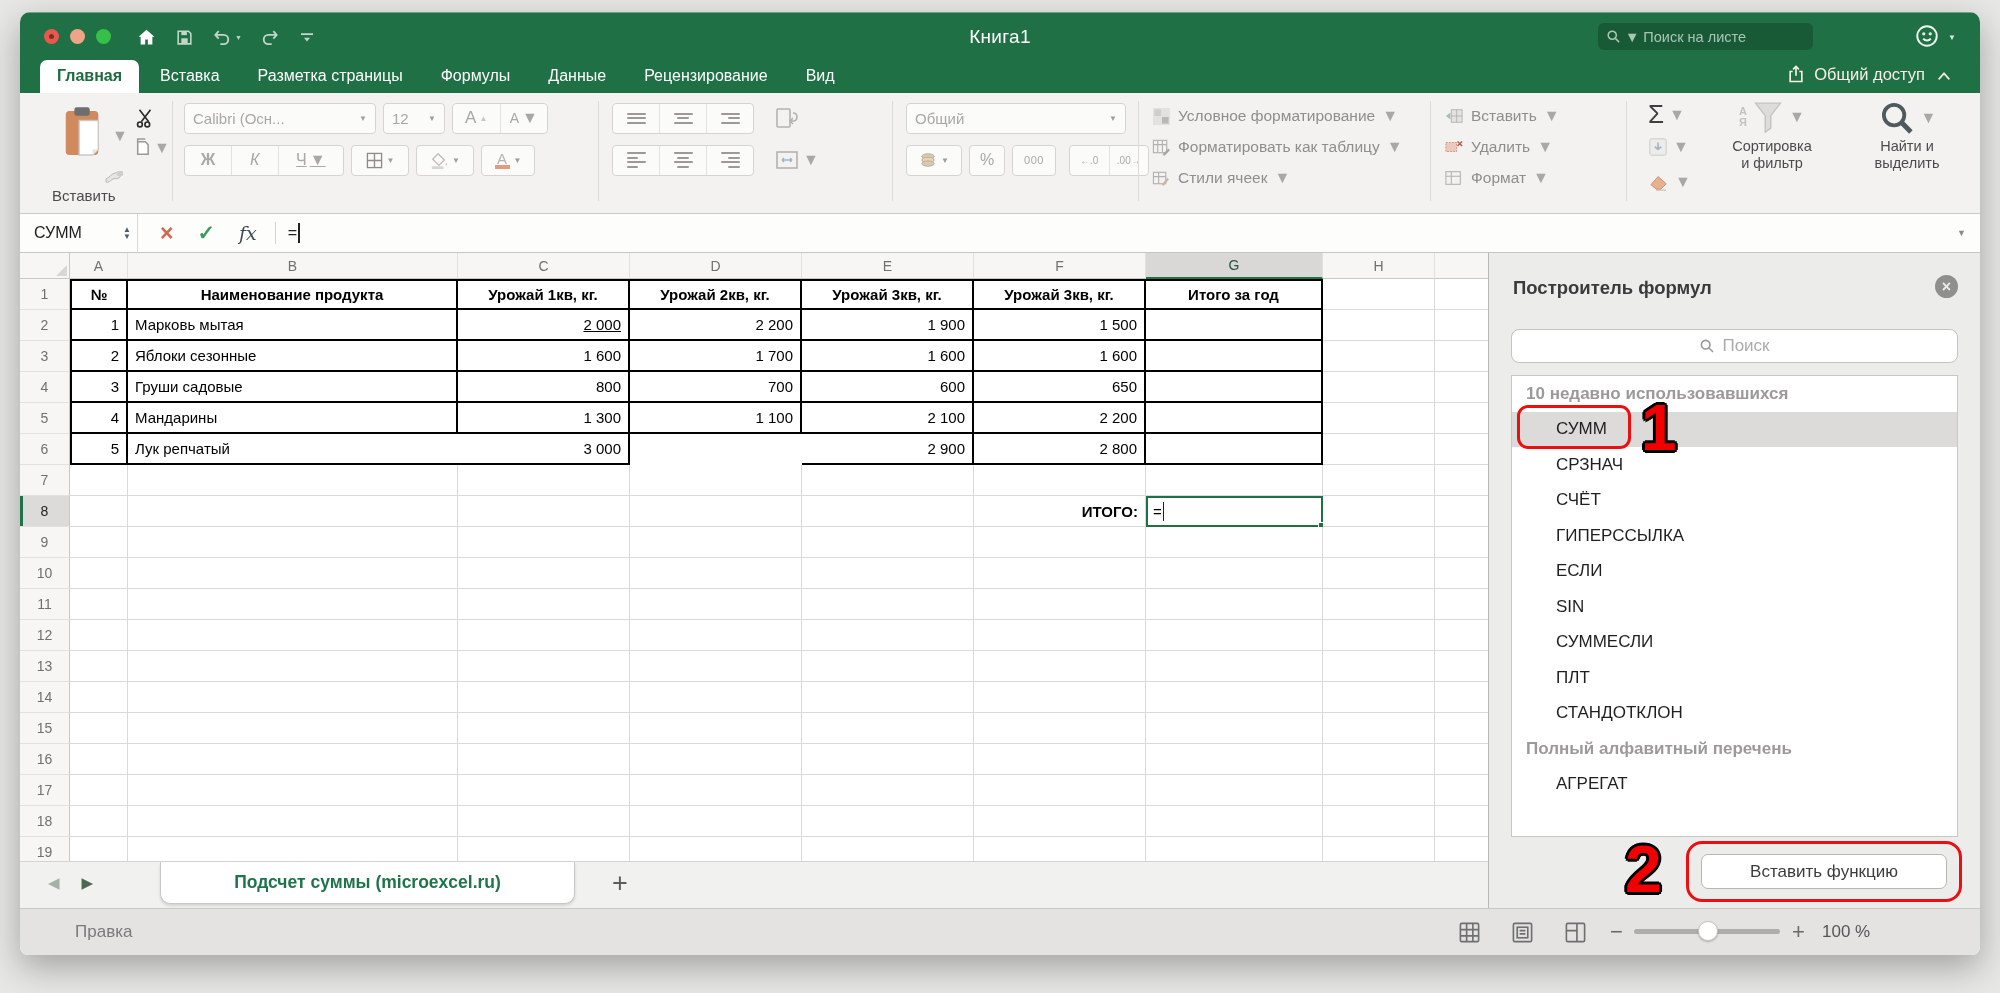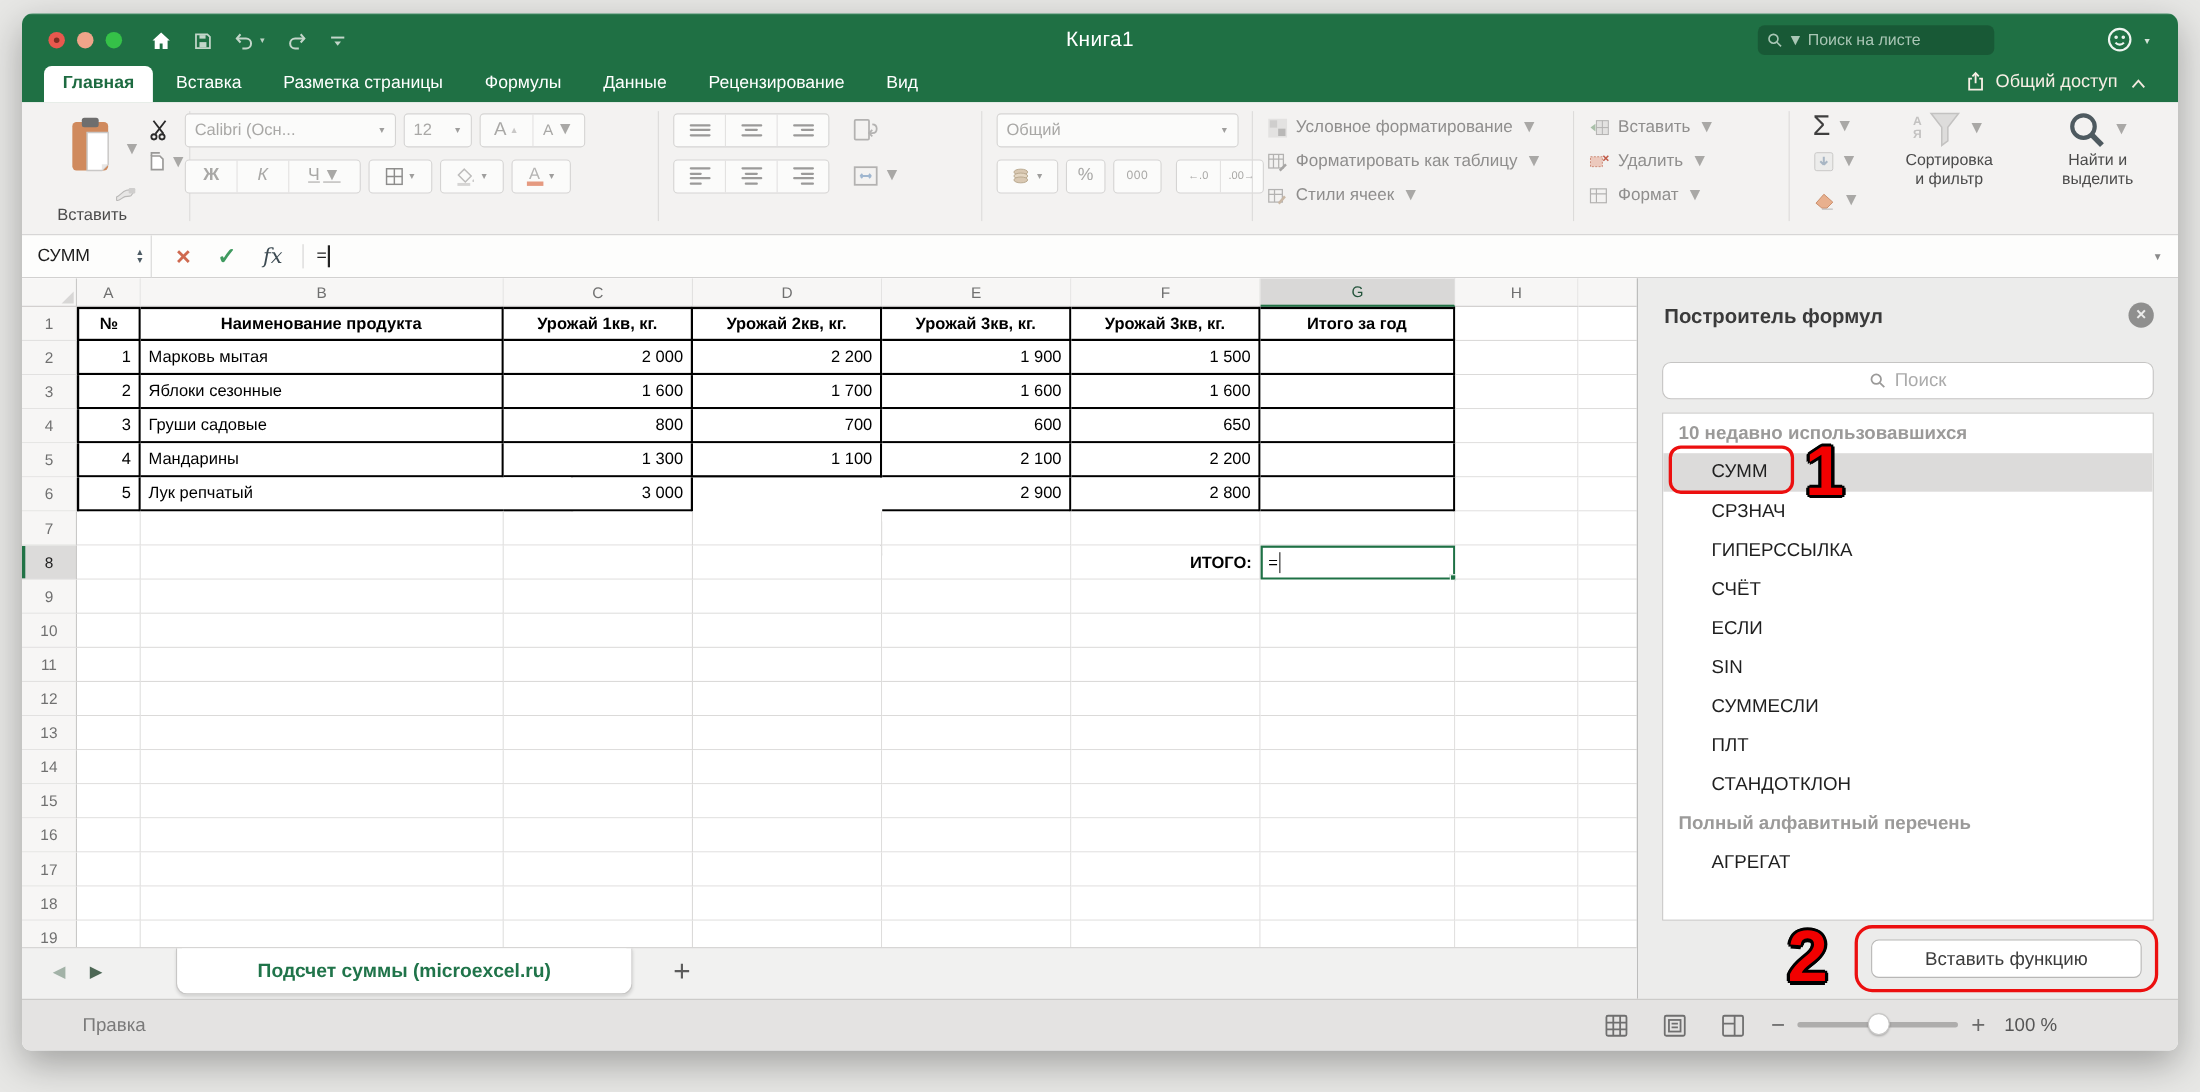--- a/index.html
+++ b/index.html
@@ -221,21 +221,21 @@
       <div style="position:absolute;left:64px;top:72px">
           <svg width="24" height="24" viewBox="0 0 24 24">
             <path d="M4 14c3-1 5-5 9-6 2-.5 5-.5 7 1l-3 4c-2 1-5 0-7 1.5S6 18 4 17z" fill="#e7e6e5" stroke="#b9b8b7"></path>
             <rect x="15" y="6" width="6" height="5" rx="1" fill="#cfcecd"></rect>
           </svg>
         </div>
       <div class="biglabel" style="position:absolute;left:14px;top:94px;font-size:15px">Вставить</div>
     </div>
     <div class="vsep" style="left:152px"></div>
 
-    <div class="rgroup" style="left:148px;width:404px">
+    <div class="rgroup" style="left:164px;width:404px">
       <div class="rowline" style="position:absolute;top:10px;left:0">
         <div class="combo" style="width:192px">
             <span>Calibri (Осн...</span>
             <span class="dd">▼</span>
           </div>
         <div class="combo" style="width:62px">
             <span>12</span>
             <span class="dd">▼</span>
           </div>
         <div class="seg" style="width:96px">
@@ -565,21 +565,21 @@
       <div class="cell th tb tt" style="left: 108px; top: 26px; width: 330px; height: 31px;">Наименование продукта</div>
       <div class="cell th tb tt" style="left: 438px; top: 26px; width: 172px; height: 31px;">Урожай 1кв, кг.</div>
       <div class="cell th tb tt" style="left: 610px; top: 26px; width: 172px; height: 31px;">Урожай 2кв, кг.</div>
       <div class="cell th tb tt" style="left: 782px; top: 26px; width: 172px; height: 31px;">Урожай 3кв, кг.</div>
       <div class="cell th tb tt" style="left: 954px; top: 26px; width: 172px; height: 31px;">Урожай 3кв, кг.</div>
       <div class="cell th tb tt" style="left: 1126px; top: 26px; width: 177px; height: 31px;">Итого за год</div>
       <div class="cell" style="left: 1303px; top: 26px; width: 112px; height: 31px;"></div>
       <div class="cell" style="left: 1415px; top: 26px; width: 57px; height: 31px;"></div>
       <div class="cell tb tl num" style="left: 50px; top: 57px; width: 58px; height: 31px;">1</div>
       <div class="cell tb txt" style="left: 108px; top: 57px; width: 330px; height: 31px;">Марковь мытая</div>
-      <div class="cell tb num" style="left: 438px; top: 57px; width: 172px; height: 31px;">2 000</div>
+      <div class="cell tb num" style="left: 438px; top: 57px; width: 172px; height: 31px; text-decoration: underline;">2 000</div>
       <div class="cell tb num" style="left: 610px; top: 57px; width: 172px; height: 31px;">2 200</div>
       <div class="cell tb num" style="left: 782px; top: 57px; width: 172px; height: 31px;">1 900</div>
       <div class="cell tb num" style="left: 954px; top: 57px; width: 172px; height: 31px;">1 500</div>
       <div class="cell tb num" style="left: 1126px; top: 57px; width: 177px; height: 31px;"></div>
       <div class="cell" style="left: 1303px; top: 57px; width: 112px; height: 31px;"></div>
       <div class="cell" style="left: 1415px; top: 57px; width: 57px; height: 31px;"></div>
       <div class="cell tb tl num" style="left: 50px; top: 88px; width: 58px; height: 31px;">2</div>
       <div class="cell tb txt" style="left: 108px; top: 88px; width: 330px; height: 31px;">Яблоки сезонные</div>
       <div class="cell tb num" style="left: 438px; top: 88px; width: 172px; height: 31px;">1 600</div>
       <div class="cell tb num" style="left: 610px; top: 88px; width: 172px; height: 31px;">1 700</div>
@@ -749,22 +749,22 @@
             <circle cx="10" cy="10" r="6.5"></circle>
             <path d="m15 15 6 6"></path>
           </svg>
         </span>
       <span>Поиск</span>
     </div>
     <div class="plist" id="plist">
         <div class="plist-row section">10 недавно использовавшихся</div>
         <div class="plist-row selected">СУММ</div>
         <div class="plist-row">СРЗНАЧ</div>
+        <div class="plist-row">СЧЁТ</div>
         <div class="plist-row">ГИПЕРССЫЛКА</div>
-        <div class="plist-row">СЧЁТ</div>
         <div class="plist-row">ЕСЛИ</div>
         <div class="plist-row">SIN</div>
         <div class="plist-row">СУММЕСЛИ</div>
         <div class="plist-row">ПЛТ</div>
         <div class="plist-row">СТАНДОТКЛОН</div>
         <div class="plist-row section">Полный алфавитный перечень</div>
         <div class="plist-row">АГРЕГАТ</div>
       </div>
     <div class="ann-rect" style="left:28px;top:152px;width:114px;height:44px"></div>
     <div class="ann-num" style="left:152px;top:138px;font-size:64px">1</div>

